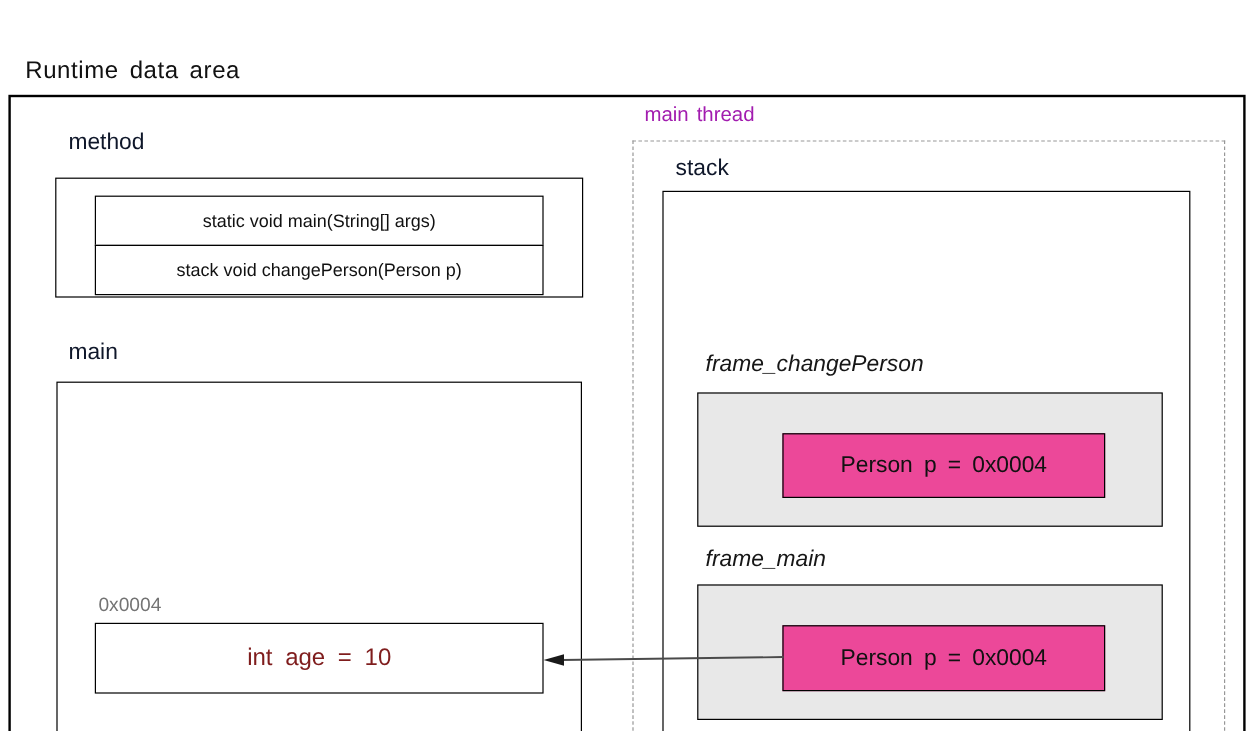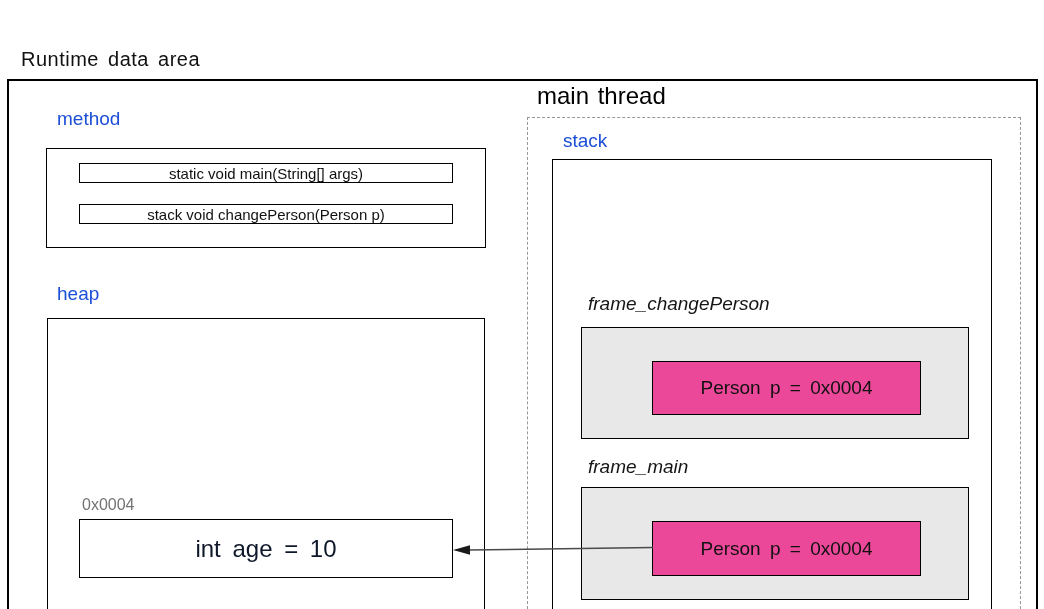--- a/index.html
+++ b/index.html
@@ -22,59 +22,59 @@
     word-spacing: 3px;
     color: #111111;
   }
   .outer-box {
     left: 7px; top: 42px; width: 1031px; height: 563px;
     border: 2px solid #000000;
     background: #ffffff;
   }
 
   .section-label {
-    font-size: 19px; line-height: 23px; color: #1d4ed8;
+    font-size: 19px; line-height: 23px; color: #0f172a;
   }
   .method-label { left: 57px; top: 70px; }
   .heap-label   { left: 57px; top: 245px; }
   .stack-label  { left: 563px; top: 92px; }
 
   .thread-label {
     left: 537px; top: 47px;
-    font-size: 24px; line-height: 23px;
-    color: #000000;
+    font-size: 17px; line-height: 23px;
+    color: #a21caf;
     word-spacing: 2px;
   }
 
   .method-box {
     left: 46px; top: 111px; width: 440px; height: 100px;
     border: 1px solid #000000; background: #ffffff;
   }
   .method-entry {
-    left: 79px; width: 374px; height: 20px;
+    left: 79px; width: 374px; height: 42px;
     border: 1px solid #000000; background: #ffffff;
     display: flex; align-items: center; justify-content: center;
     font-size: 15px; color: #111111;
   }
   .method-entry-1 { top: 126px; }
   .method-entry-2 { top: 167px; }
 
   .heap-box {
     left: 47px; top: 281px; width: 438px; height: 309px;
     border: 1px solid #000000; background: #ffffff;
   }
   .heap-address {
     left: 82px; top: 460px;
     font-size: 16px; line-height: 16px; color: #737373;
   }
   .heap-object {
     left: 79px; top: 482px; width: 374px; height: 59px;
     border: 1px solid #000000; background: #ffffff;
     display: flex; align-items: center; justify-content: center;
-    font-size: 24px; color: #0f172a;
+    font-size: 20px; color: #7f1d1d;
     word-spacing: 5px;
   }
 
   .dashed-box {
     left: 527px; top: 80px; width: 494px; height: 517px;
     border: 1px dashed #979797; background: transparent;
   }
   .stack-box {
     left: 552px; top: 122px; width: 440px; height: 466px;
     border: 1px solid #000000; background: #ffffff;
@@ -116,21 +116,21 @@
 
   <div class="abs title">Runtime data area</div>
 
   <div class="abs outer-box"></div>
 
   <div class="abs section-label method-label">method</div>
   <div class="abs method-box"></div>
   <div class="abs method-entry method-entry-1">static void main(String[] args)</div>
   <div class="abs method-entry method-entry-2">stack void changePerson(Person p)</div>
 
-  <div class="abs section-label heap-label">heap</div>
+  <div class="abs section-label heap-label">main</div>
   <div class="abs heap-box"></div>
   <div class="abs heap-address">0x0004</div>
   <div class="abs heap-object">int age = 10</div>
 
   <div class="abs thread-label">main thread</div>
   <div class="abs dashed-box"></div>
 
   <div class="abs section-label stack-label">stack</div>
   <div class="abs stack-box"></div>
 

